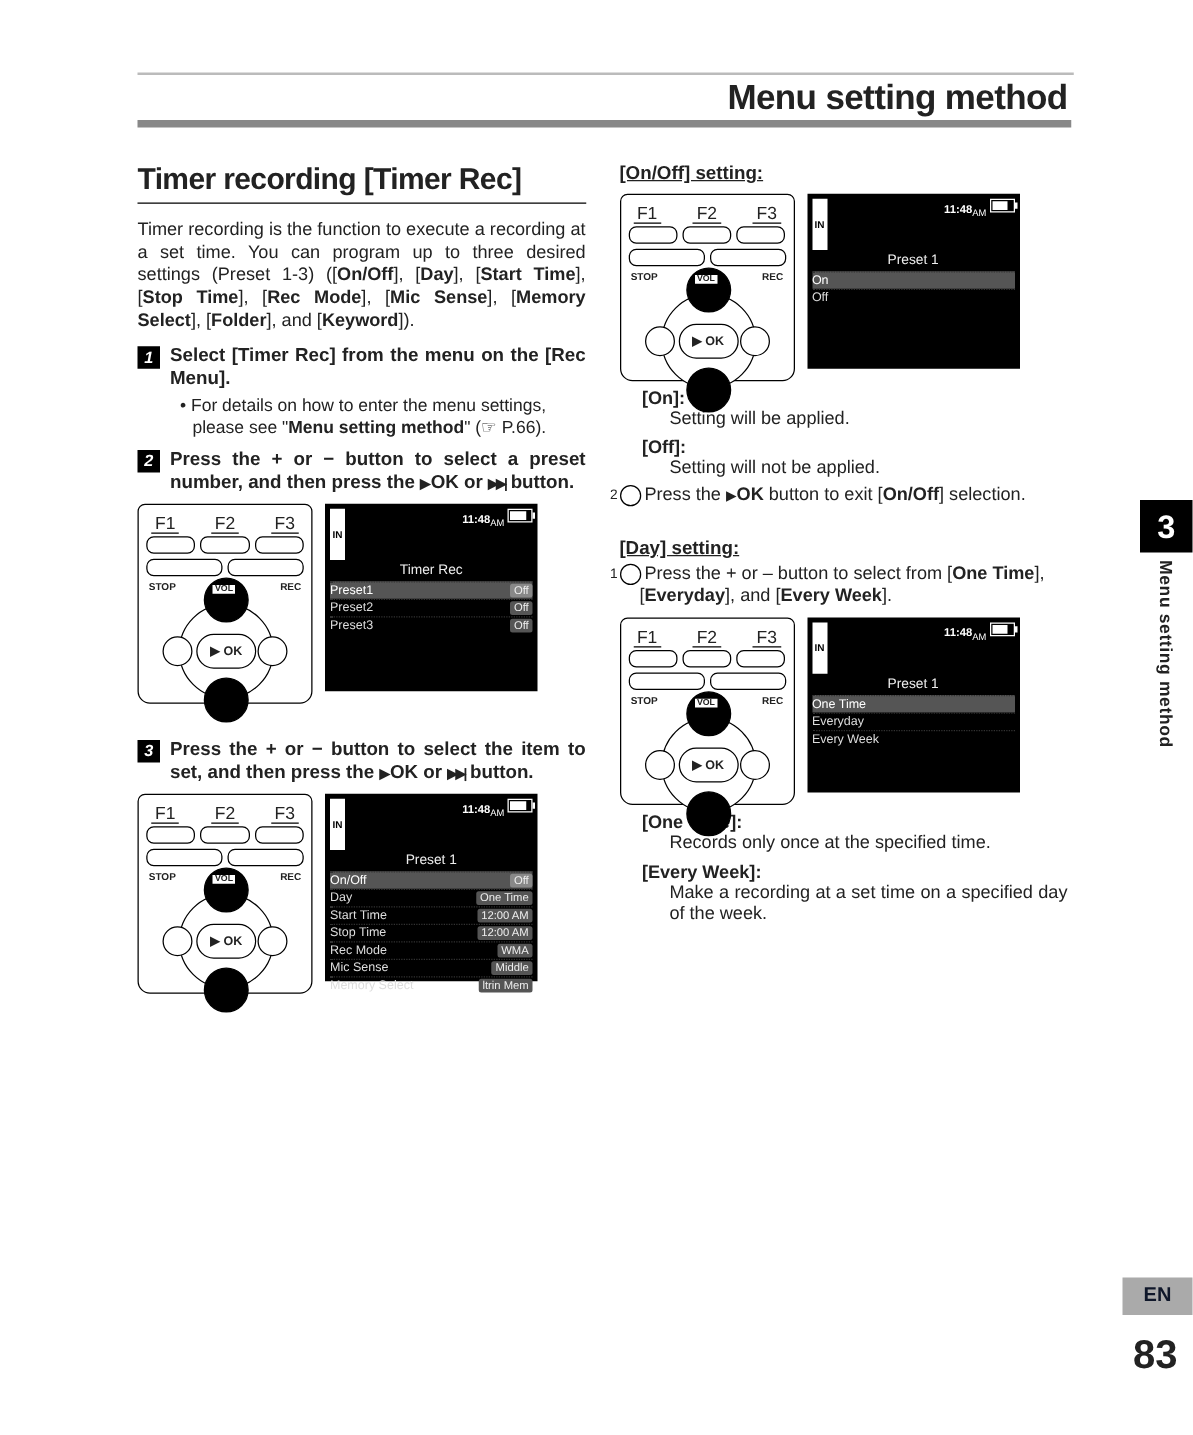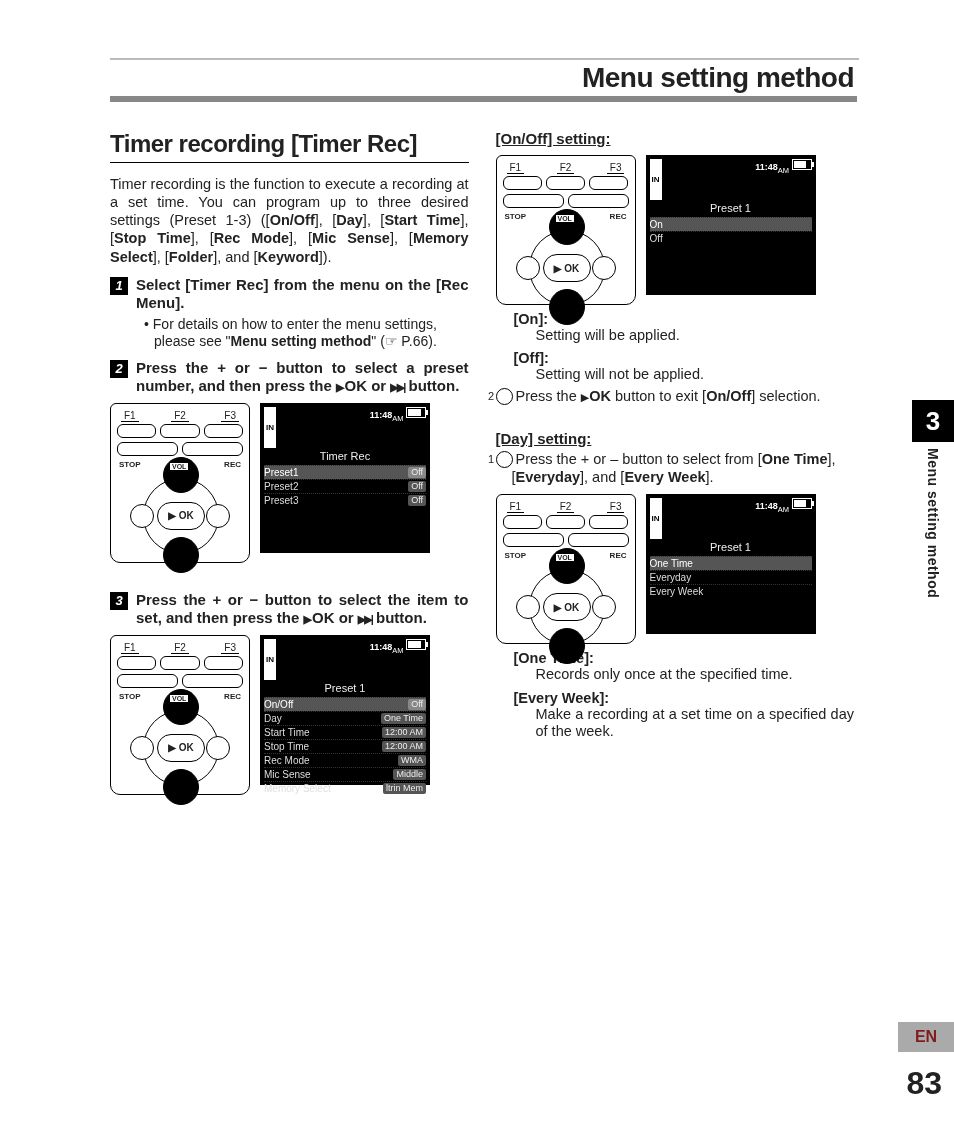--- a/index.html
+++ b/index.html
@@ -115,21 +115,21 @@
     border-radius: 6px 6px 10px 10px;
     box-sizing: border-box;
     padding: 6px 6px 4px 6px;
     position: relative;
     background: #fff;
   }
   .device.short { height: 150px; }
   .fkeys {
     display: flex;
     justify-content: space-between;
-    font-size: 10px;
+    font-size: 14px;
     padding: 0 4px;
     margin-bottom: 2px;
   }
   .fkeys span { border-bottom:1px solid #000; padding:0 3px;}
   .row-btns {
     display: flex;
     justify-content: space-between;
     gap: 4px;
     margin-bottom: 4px;
   }
@@ -225,21 +225,21 @@
     display:flex;align-items:center;justify-content:center;
     font-size:26px; font-weight:700;
   }
   .side-text{
     writing-mode: vertical-rl;
     font-weight:700; font-size:14px;
     margin-top:6px; letter-spacing:0.5px;
   }
   .en-box{
     position:absolute; right:0; bottom:96px;
-    width:56px;height:30px;background:#aaa;color:#7f1d1d;
+    width:56px;height:30px;background:#aaa;color:#0f172a;
     display:flex;align-items:center;justify-content:center;
     font-weight:700;font-size:16px;
   }
   .pagenum{
     position:absolute; right:12px; bottom:46px;
     font-size:32px; font-weight:700;
   }
   .batt{display:inline-block;width:18px;height:9px;border:1px solid #fff;position:relative;}
   .batt::after{content:"";position:absolute;right:-3px;top:2px;width:2px;height:5px;background:#fff;}
   .batt .fill{position:absolute;left:1px;top:1px;bottom:1px;width:70%;background:#fff;}

